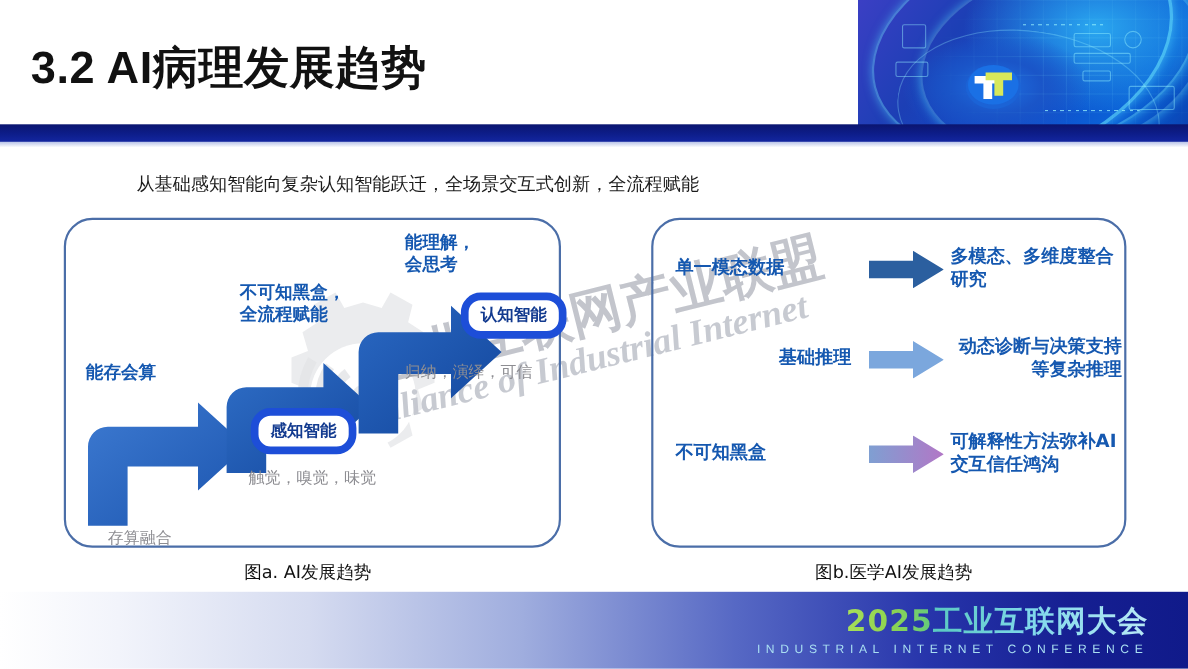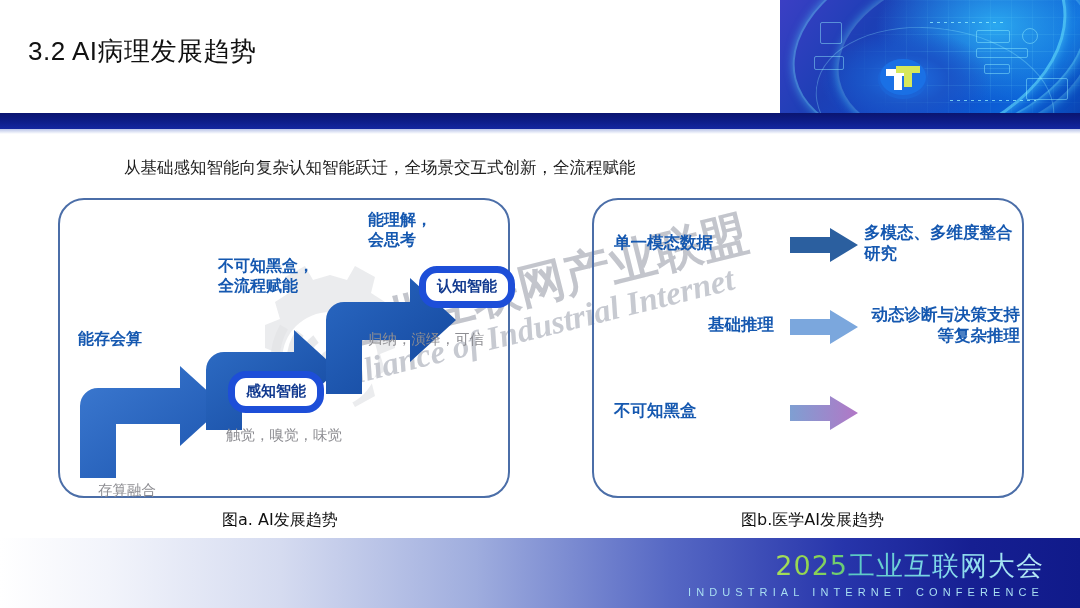--- a/index.html
+++ b/index.html
@@ -50,21 +50,21 @@
   }
   #header-deco .dotline {
     position: absolute; height: 1px;
     background: repeating-linear-gradient(90deg, rgba(160,250,255,0.7) 0 3px, transparent 3px 7px);
   }
   #header-logo {
     position: absolute; left: 96px; top: 56px; width: 54px; height: 44px;
   }
   #page-title {
     position: absolute; left: 28px; top: 34px;
-    font-size: 26px; font-weight: normal; color: #111111;
+    font-size: 41px; font-weight: bold; color: #111111;
     letter-spacing: 0.5px; white-space: nowrap;
   }
   #title-rule {
     position: absolute; left: 0; top: 113px; width: 1080px; height: 16px;
     background: linear-gradient(180deg, #0b1570 0%, #0d1d8a 55%, #1326a0 100%);
   }
   #title-rule-soft {
     position: absolute; left: 0; top: 129px; width: 1080px; height: 5px;
     background: linear-gradient(180deg, #b9c4e8 0%, #ffffff 100%);
   }
@@ -164,21 +164,21 @@
   #footer {
     position: absolute; left: 0; top: 538px; width: 1080px; height: 70px;
     background: linear-gradient(90deg,
        #ffffff 0%, #f2f4fb 10%, #d5dbf0 26%, #9fadde 44%,
        #5668c4 62%, #2735ab 78%, #161f92 90%, #101a8a 100%);
   }
   #footer-logo {
     position: absolute; right: 36px; top: 14px; text-align: right;
     line-height: 1; white-space: nowrap;
   }
-  #fl-main { font-size: 27px; font-weight: normal; letter-spacing: 1px; }
+  #fl-main { font-size: 27px; font-weight: bold; letter-spacing: 1px; }
   #fl-year {
     background: linear-gradient(90deg, #a8e05a 0%, #8fd44f 50%, #63c97e 100%);
     -webkit-background-clip: text; background-clip: text; color: transparent;
     font-family: "DejaVu Sans", sans-serif;
   }
   #fl-cn {
     background: linear-gradient(90deg, #59c9c0 0%, #7fd8ea 45%, #b9e9f6 100%);
     -webkit-background-clip: text; background-clip: text; color: transparent;
     font-family: "DejaVu Sans", sans-serif;
   }
@@ -320,20 +320,21 @@
       <svg width="68" height="34" viewBox="0 0 68 34">
         <defs>
           <linearGradient id="gp" x1="0" y1="0" x2="1" y2="0">
             <stop offset="0%" stop-color="#7f9fd2"></stop>
               <stop offset="100%" stop-color="#b277c6"></stop>
           </linearGradient>
         </defs>
         <path d="M0 9 L40 9 L40 0 L68 17 L40 34 L40 25 L0 25 Z" fill="url(#gp)"></path>
       </svg>
     </div>
+    <div class="b-to">可解释性方法弥补AI交互信任鸿沟</div>
   </div>
 </div>
 
 <div class="caption" id="caption-a">图a. AI发展趋势</div>
 <div class="caption" id="caption-b">图b.医学AI发展趋势</div>
 
 <div id="footer">
   <div id="footer-logo">
     <div id="fl-main"><span id="fl-year">2025</span><span id="fl-cn">工业互联网大会</span></div>
     <div id="fl-sub">INDUSTRIAL INTERNET CONFERENCE</div>

